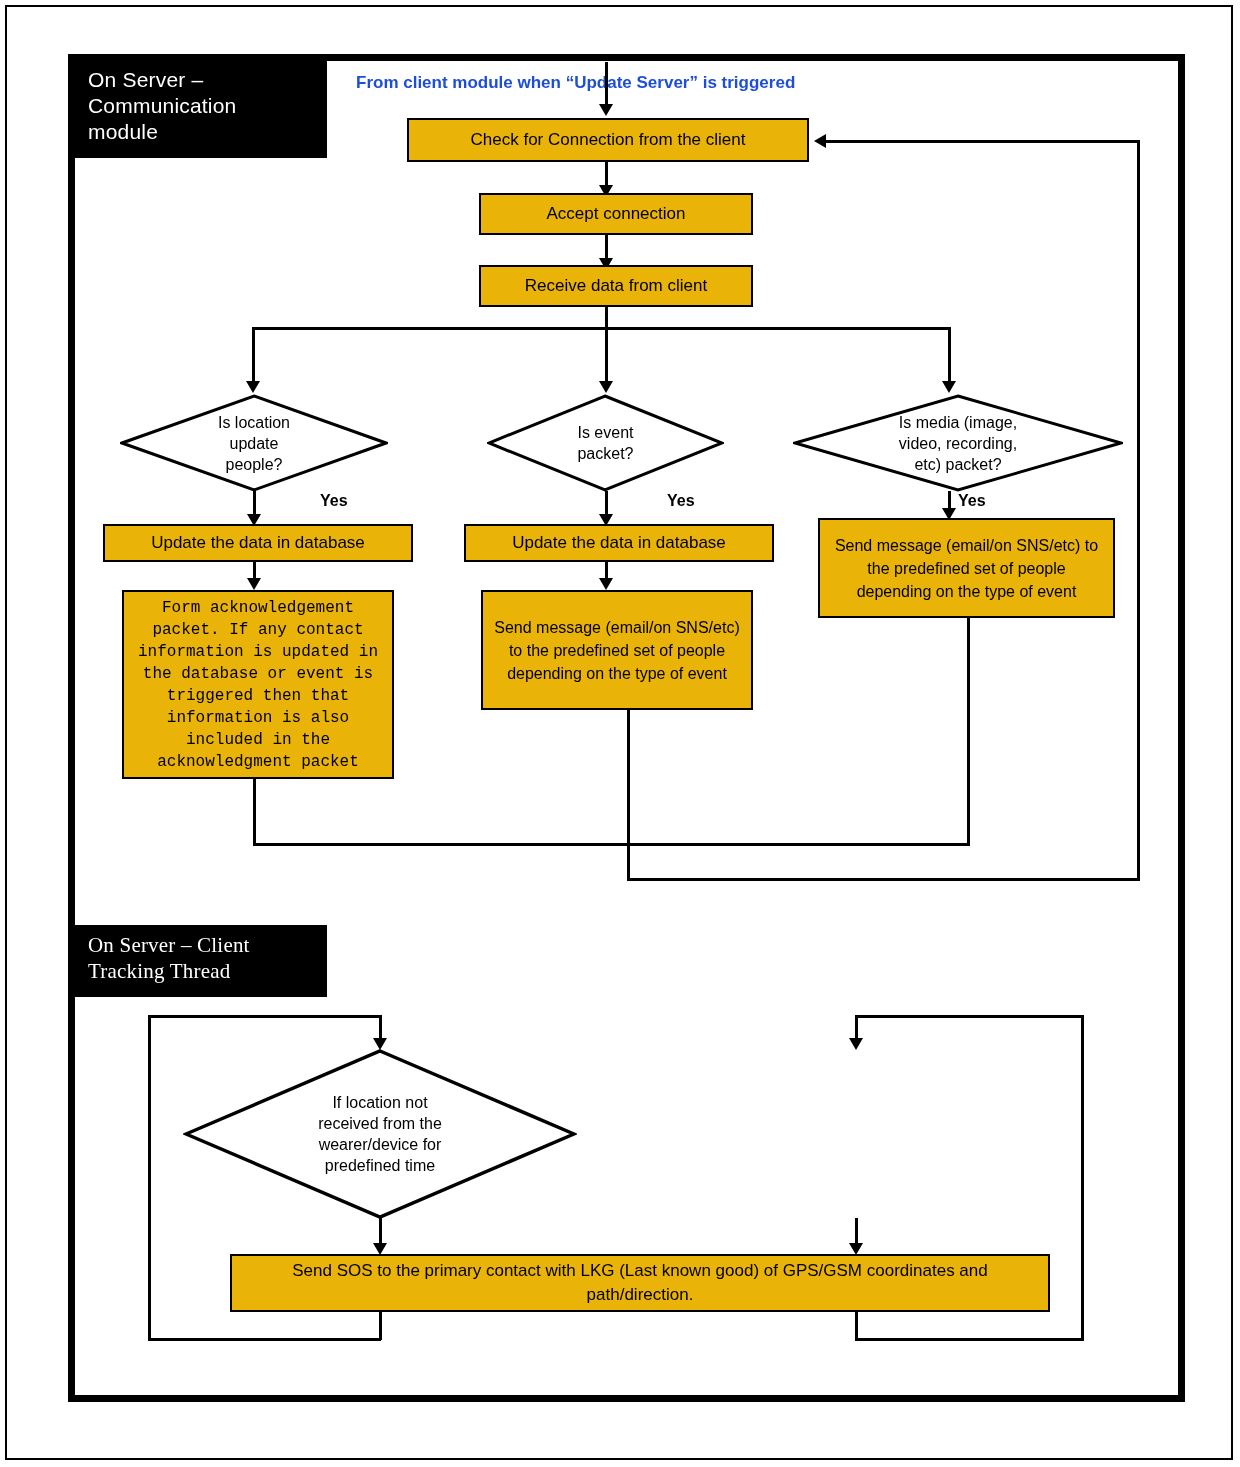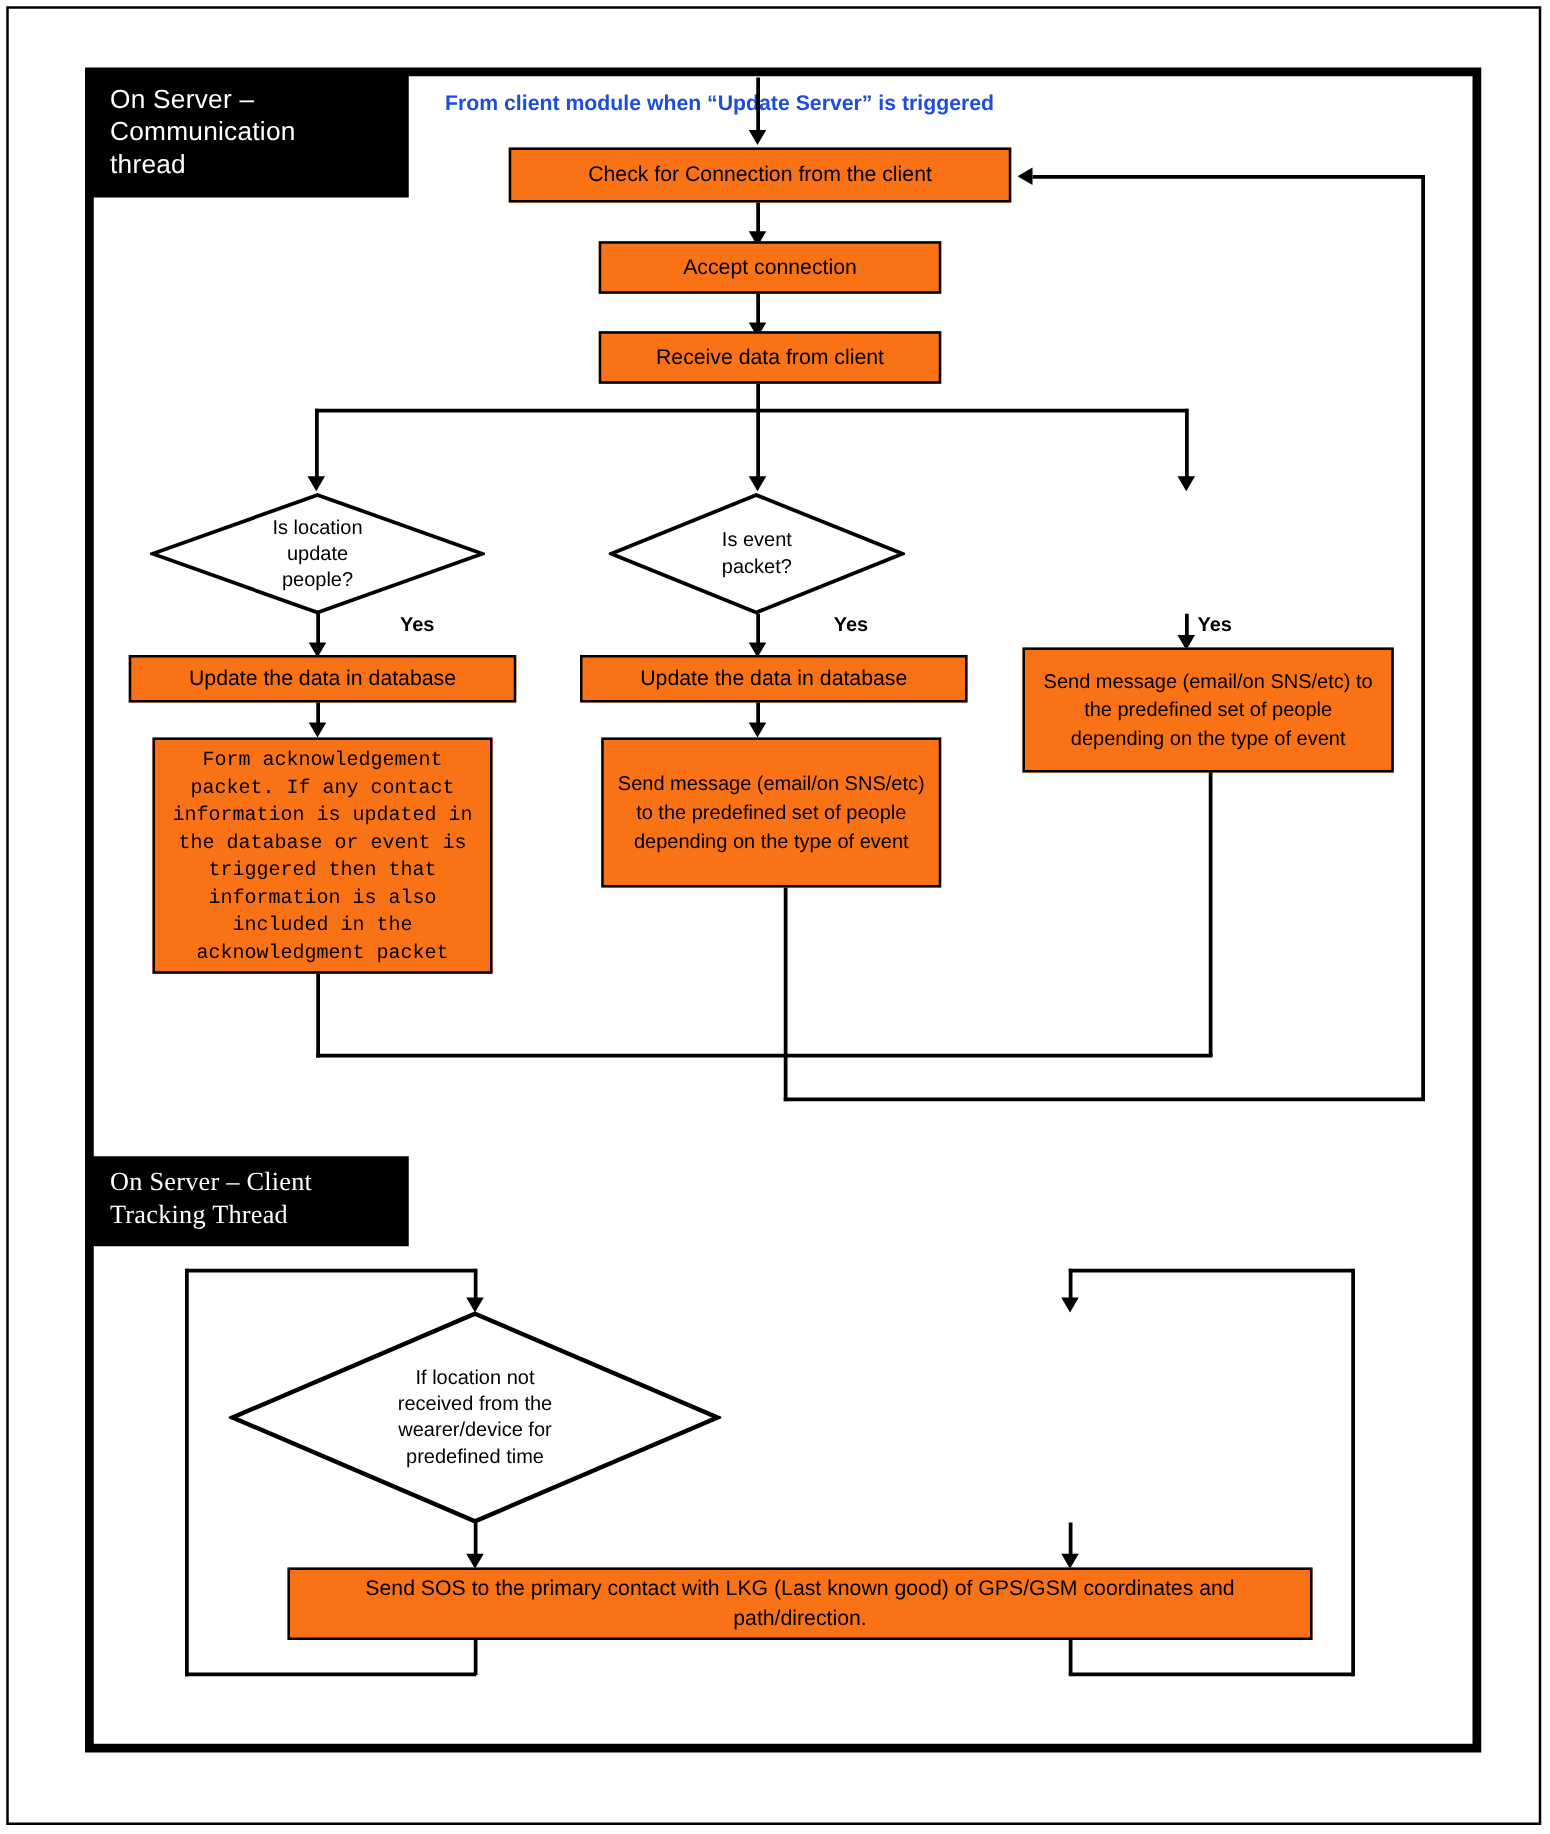--- a/index.html
+++ b/index.html
@@ -42,21 +42,21 @@
   }
 
   .node{
     position:absolute;
     box-sizing:border-box;
     display:flex;
     align-items:center;
     justify-content:center;
     text-align:center;
     color:#000;
-    background:#f97316;
+    background:#eab308;
   }
   .proc{
     border:2.5px solid #000;
     font-size:17px;
     line-height:22px;
     padding:4px 8px;
   }
   .caption{
     position:absolute;
     font-size:17px;
@@ -111,21 +111,21 @@
 </head>
 <body>
 
 <div id="page">
 
   <div id="page-border"></div>
   <div id="diagram-frame"></div>
 
   <div class="section-header" style="left:74px; top:60px; width:253px; height:98px;">On Server –
 Communication
-thread</div>
+module</div>
 
   <div class="caption" style="left:356px; top:73px;">From client module when “Update Server” is triggered</div>
 
   <div class="vline" style="left:605px; top:62px; height:44px;"></div>
   <div class="arrow-down" style="left:599px; top:104px;"></div>
 
   <div class="node proc" style="left:407px; top:118px; width:402px; height:44px;">Check for Connection from the client</div>
 
   <div class="vline" style="left:605px; top:162px; height:26px;"></div>
   <div class="arrow-down" style="left:599px; top:185px;"></div>
@@ -176,20 +176,28 @@
   <div class="vline" style="left:605px; top:491px; height:26px;"></div>
   <div class="arrow-down" style="left:599px; top:514px;"></div>
 
   <div class="node proc" style="left:464px; top:524px; width:310px; height:38px;">Update the data in database</div>
 
   <div class="vline" style="left:605px; top:562px; height:19px;"></div>
   <div class="arrow-down" style="left:599px; top:578px;"></div>
 
   <div class="node proc" style="left:481px; top:590px; width:272px; height:120px; font-size:16px; line-height:23px;">Send message (email/on SNS/etc) to the predefined set of people depending on the type of event</div>
 
+  <div class="diamond" style="left:793px; top:394px; width:330px; height:98px;">
+    <svg width="330" height="98" viewBox="0 0 330 98">
+      <polygon points="165,2 328,49 165,96 2,49" fill="#ffffff" stroke="#000000" stroke-width="3"></polygon>
+    </svg>
+    <div class="dtext" style="white-space:pre-line;">Is media (image,
+video, recording,
+etc) packet?</div>
+  </div>
   <div class="yes-label" style="left:958px; top:492px;">Yes</div>
   <div class="vline" style="left:948px; top:491px; height:22px;"></div>
   <div class="arrow-down" style="left:942px; top:508px;"></div>
 
   <div class="node proc" style="left:818px; top:518px; width:297px; height:100px; font-size:16px; line-height:23px;">Send message (email/on SNS/etc) to the predefined set of people depending on the type of event</div>
 
   <div class="vline" style="left:253px; top:779px; height:67px;"></div>
   <div class="hline" style="left:253px; top:843px; width:717px;"></div>
   <div class="vline" style="left:967px; top:618px; height:227px;"></div>
 

